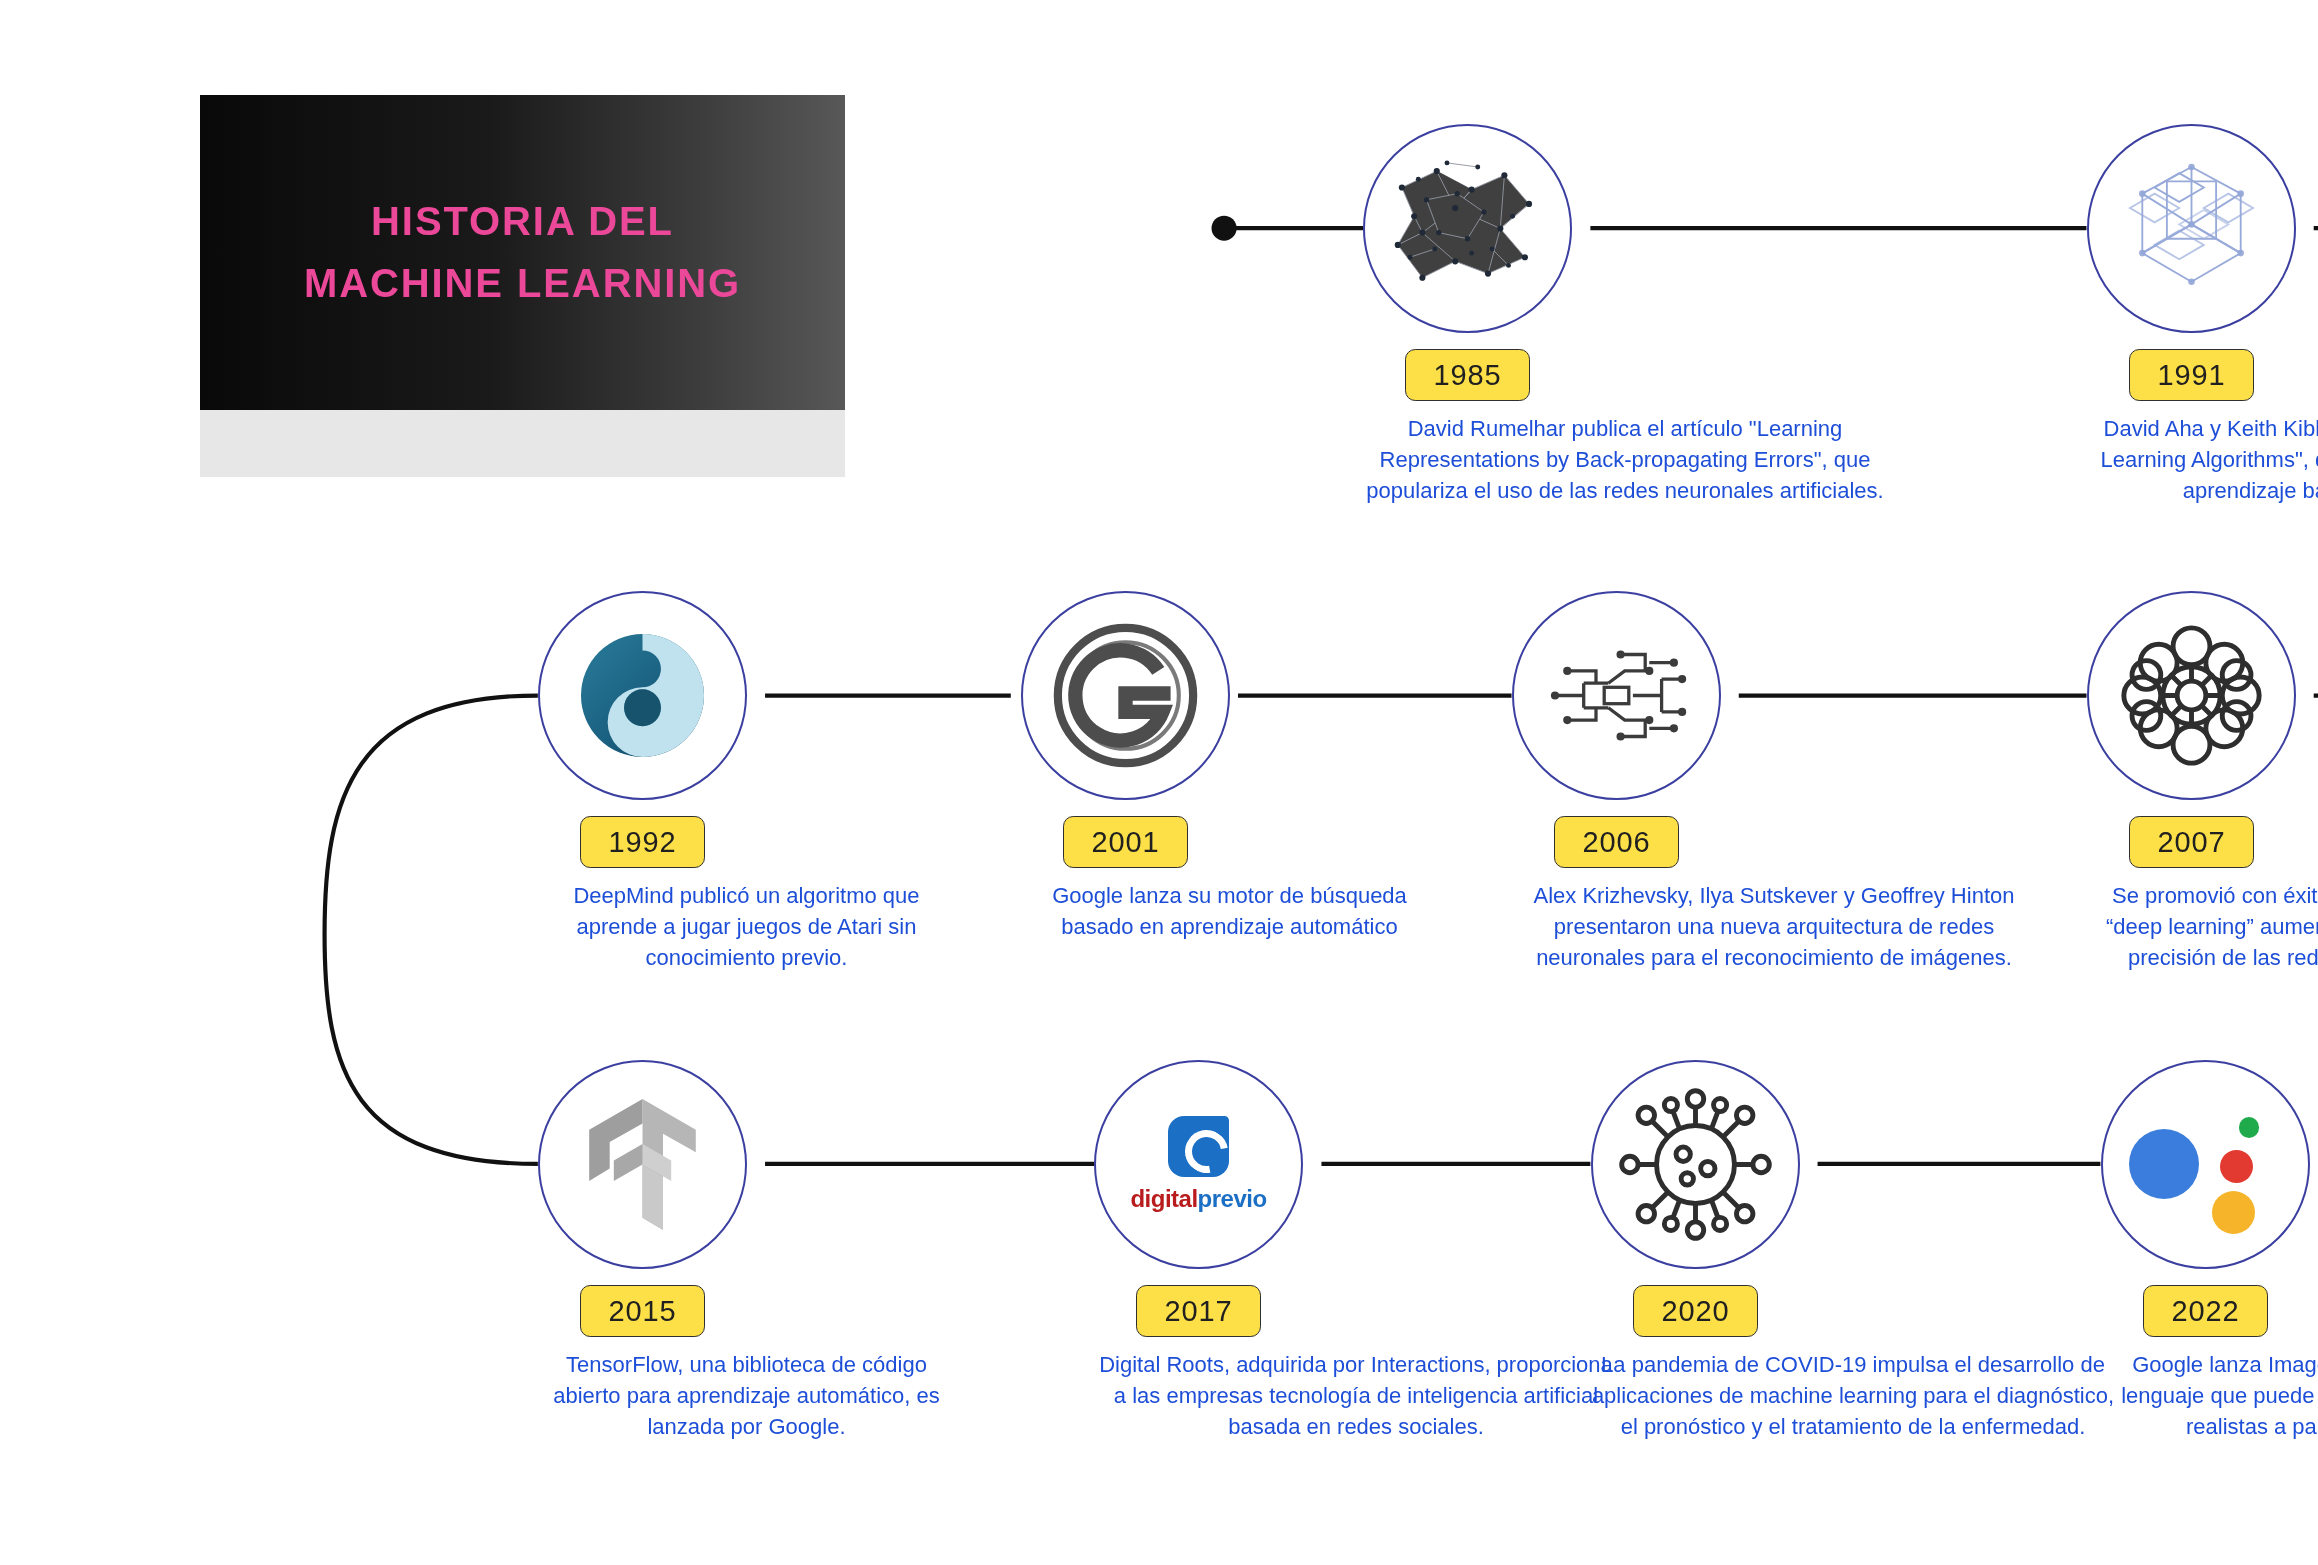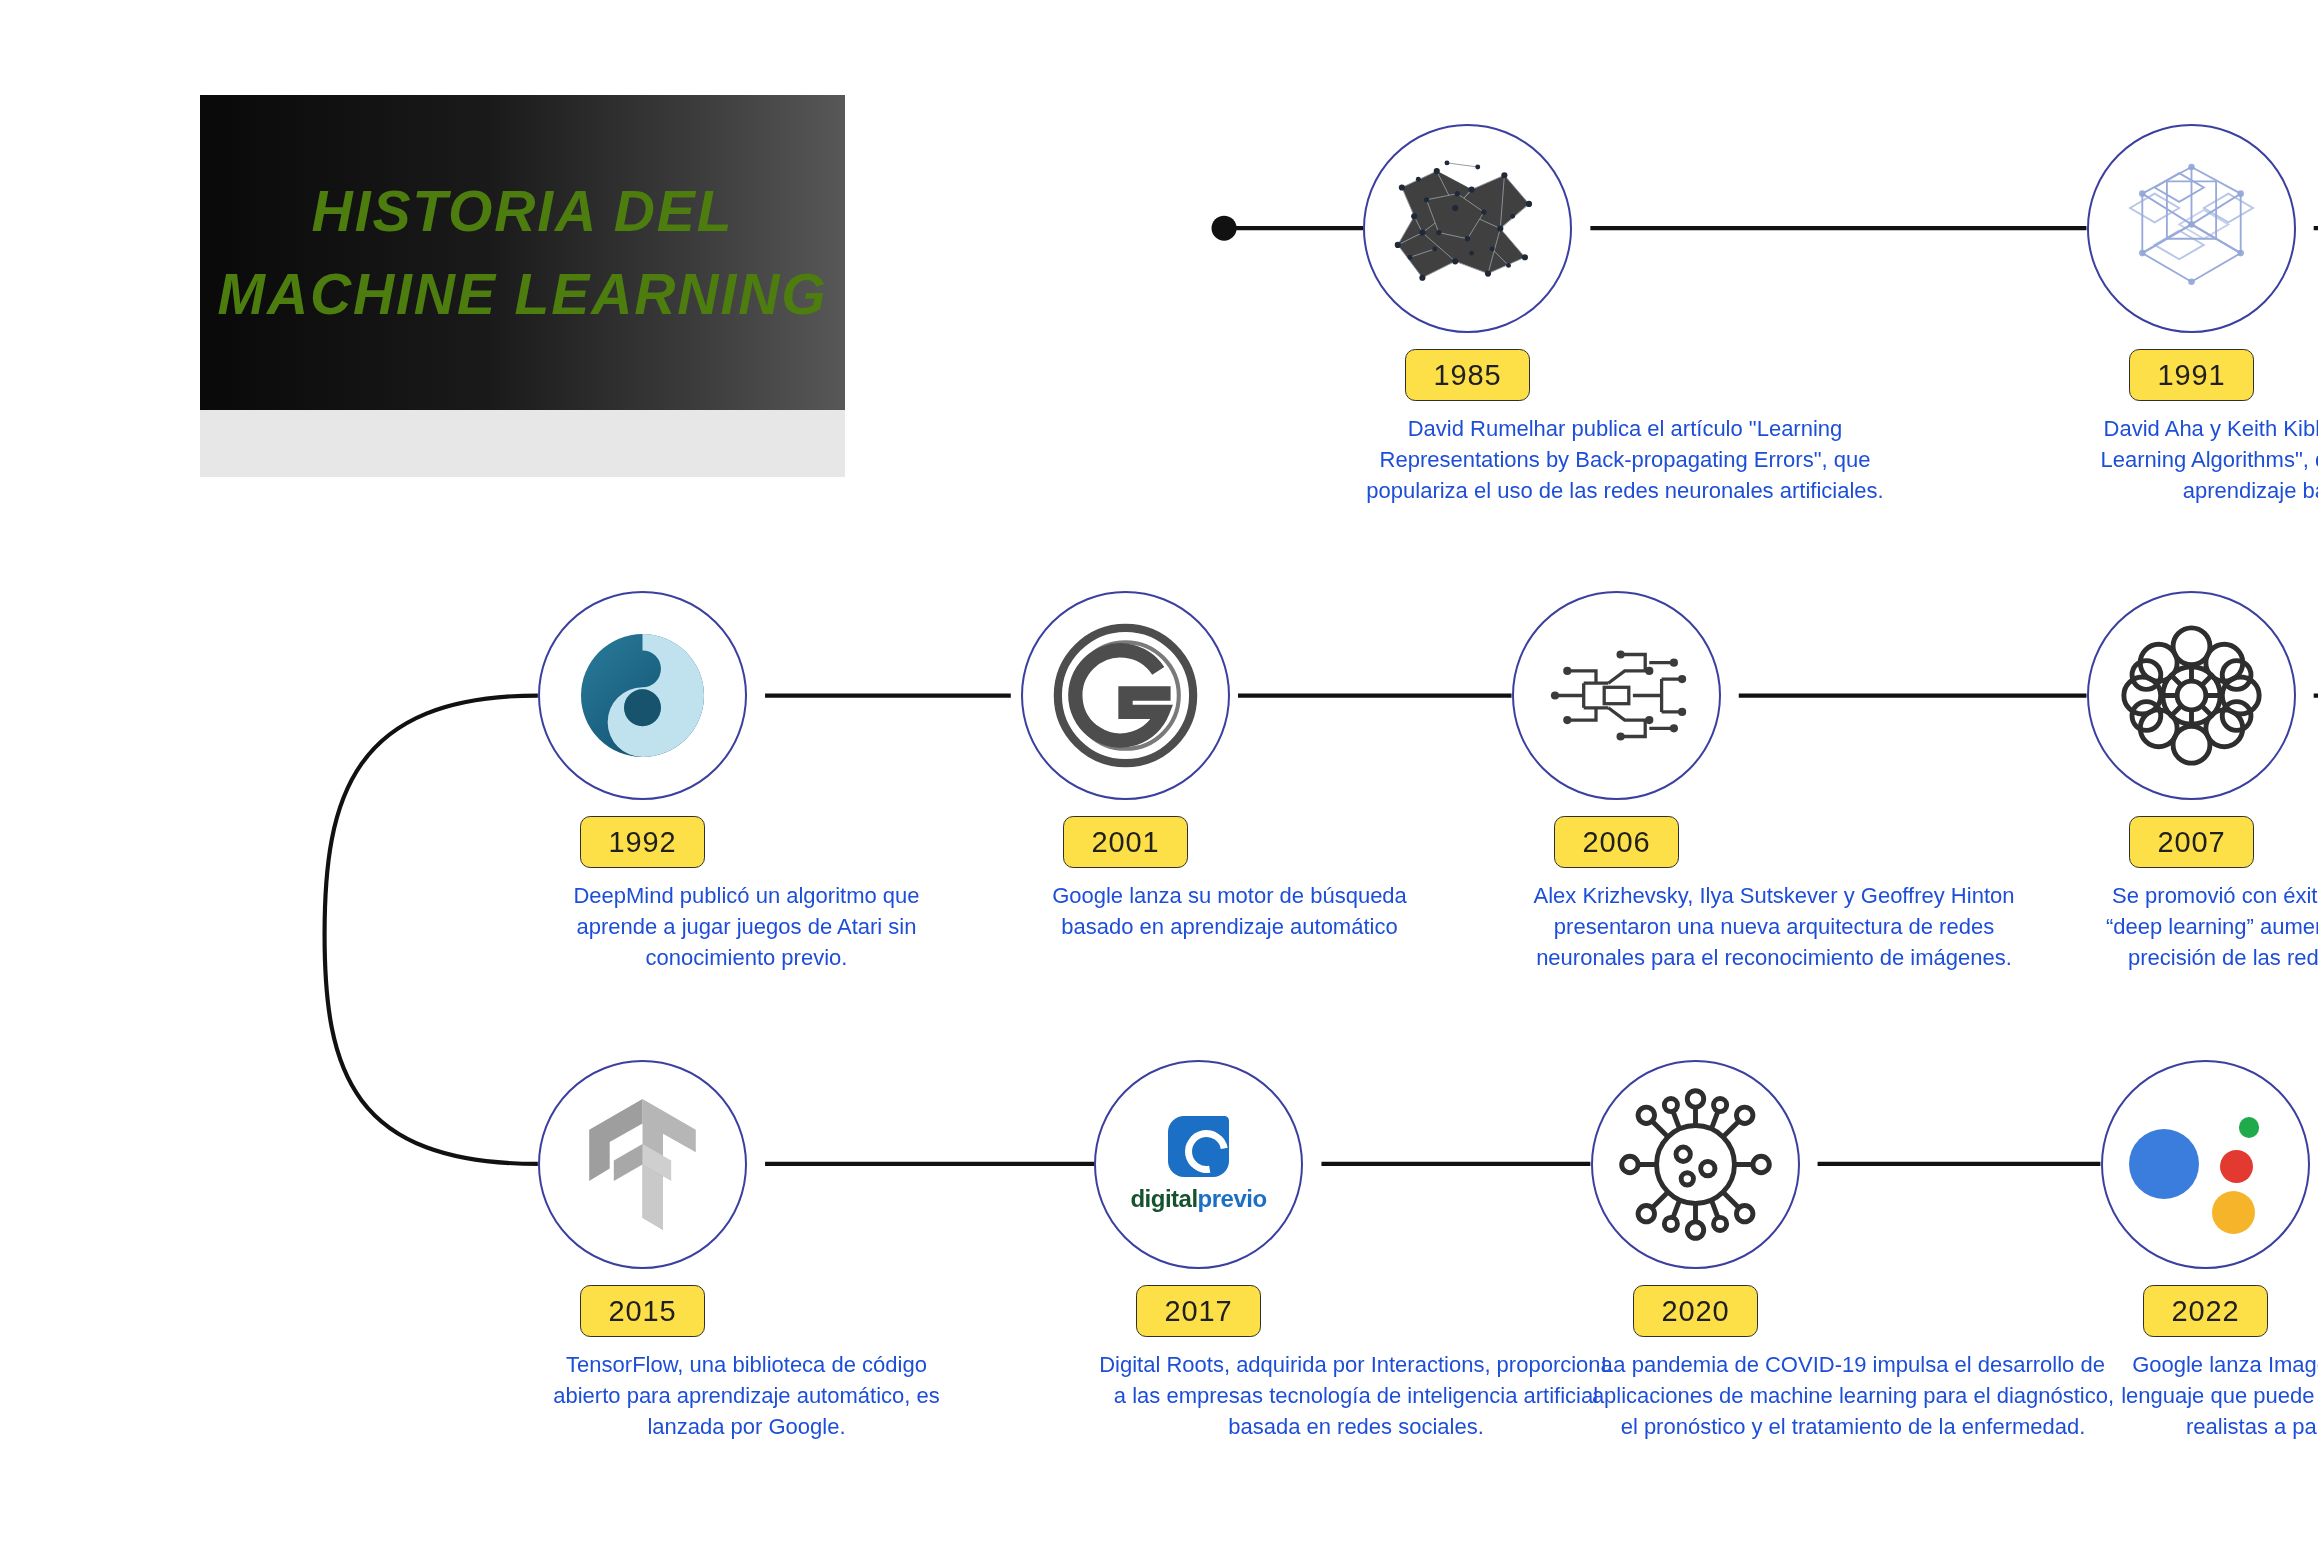--- a/index.html
+++ b/index.html
@@ -36,24 +36,23 @@
   }
   #title-text {
     position: absolute;
     left: 0; top: 0;
     width: 645px; height: 315px;
     display: flex; flex-direction: column;
     align-items: center; justify-content: center;
     gap: 16.7px;
   }
   #title-text .line {
-    color: #4d7c0f;
-    font-size: 57px;
+    color: #ec4899;
+    font-size: 40px;
     font-weight: bold;
-    font-style: italic;
     letter-spacing: 1.9px;
     text-transform: uppercase;
     white-space: nowrap;
     font-family: "Liberation Sans", sans-serif;
   }
 
   
   #connectors {
     position: absolute;
     left: 0; top: 0;
@@ -114,21 +113,21 @@
     content: "";
     position: absolute;
     left: 16.7px; top: 14px;
     width: 29px; height: 29px;
     border: 7.4px solid #ffffff;
     border-radius: 50%;
     border-right-color: transparent;
     transform: rotate(35deg);
   }
   .dr-text { font-size: 24px; letter-spacing: -0.5px; white-space: nowrap; }
-  .dr-text .b { color: #14532d; font-weight: bold; }
+  .dr-text .b { color: #b91c1c; font-weight: bold; }
   .dr-text .c { color: #1b6fc4; font-weight: bold; }
 
   
   .ga {
     position: relative; width: 153px; height: 111px;
   }
   .ga .big { position:absolute; left: 0; top: 20.4px; width: 70px; height: 70px; border-radius: 50%; background: #3b7ddd; }
   .ga .gdot { position:absolute; left: 110px; top: 8.3px; width: 20.4px; height: 20.4px; border-radius:50%; background:#1faa4b; }
   .ga .rdot { position:absolute; left: 91px; top: 41px; width: 33px; height: 33px; border-radius:50%; background:#e23a30; }
   .ga .ydot { position:absolute; left: 83px; top: 82px; width: 43px; height: 43px; border-radius:50%; background:#f5b429; }

